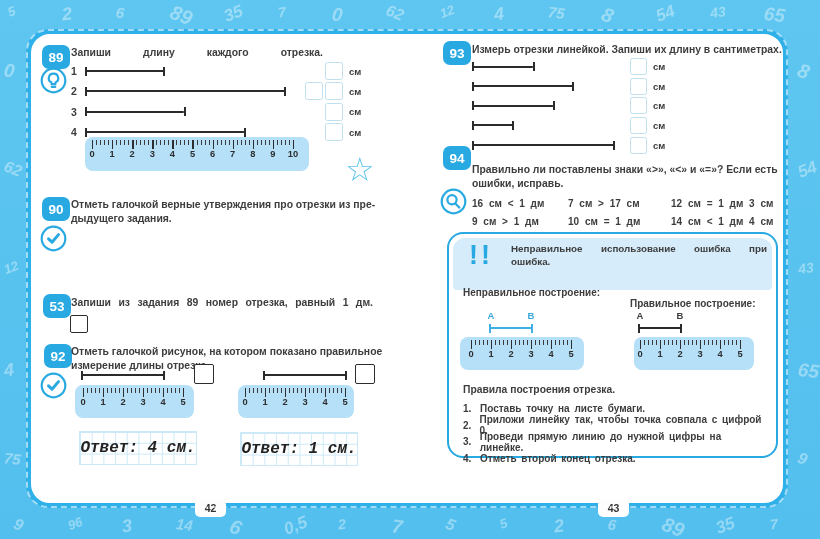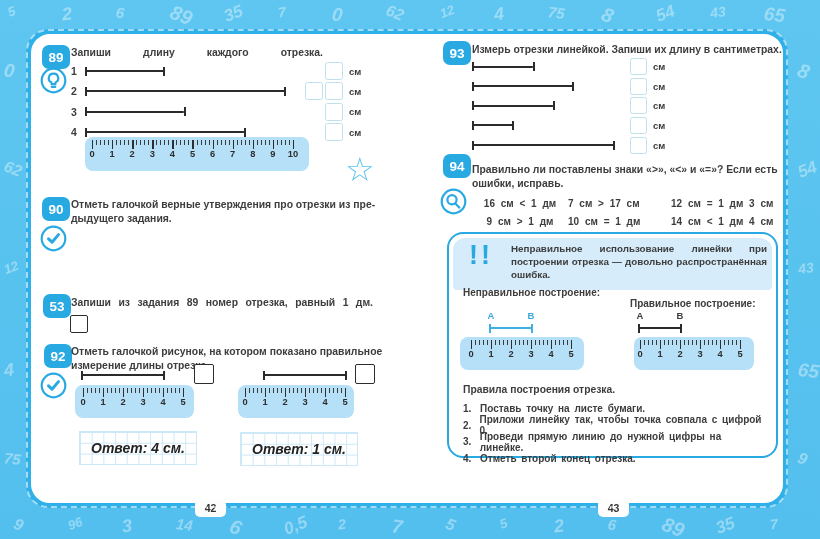--- a/index.html
+++ b/index.html
@@ -48,28 +48,28 @@
     font-weight:700;font-size:9.3px;color:#2e2e2e;}
 
   
   .cb{width:16px;height:16px;border:1.6px solid #2c2c2c;border-radius:2px;background:#fff;flex:0 0 auto;}
   .cbbig{position:absolute;width:18px;height:18px;border:1.7px solid #2c2c2c;border-radius:2px;background:#fff;}
   .opt{display:flex;align-items:center;height:22.7px;}
   .optlab{margin-left:9px;font-weight:600;font-size:10.3px;word-spacing:2.5px;}
 
   
   .cmprow{display:flex;height:18px;align-items:center;font-weight:600;font-size:10px;word-spacing:3px;}
-  .cmprow span:nth-child(1){width:96px;text-align:center;}
+  .cmprow span:nth-child(1){width:96px;}
   .cmprow span:nth-child(2){width:103px;}
 
   
   .ansgrid{position:absolute;width:116px;height:32px;border:1px solid #cde9f7;
     background-image:linear-gradient(#cde9f7 1px,transparent 1px),linear-gradient(90deg,#cde9f7 1px,transparent 1px);
     background-size:11.7px 10.8px;display:flex;align-items:center;justify-content:center;}
-  .hand{font-family:Liberation Sans, sans-serif;font-style:italic;font-weight:600;font-size:14px;color:#222;white-space:nowrap;}
+  .hand{font-family:Liberation Mono, monospace;font-style:italic;font-weight:600;font-size:16px;color:#222;white-space:nowrap;}
 
   
   .infobox{position:absolute;left:416px;top:198px;width:327px;height:222px;border:2.2px solid #29a9e1;border-radius:16px;background:#fff;}
   .infohead{position:absolute;left:4px;top:4px;right:4px;height:52px;background:#d7ecfa;border-radius:12px 12px 4px 4px;}
   .bang{position:absolute;left:20px;top:6px;font-weight:900;font-size:27px;color:#29a9e1;letter-spacing:3px;}
   .note{position:absolute;left:62px;top:8px;width:256px;font-weight:700;font-size:9.8px;line-height:13px;color:#3d3d3d;}
   .collab{position:absolute;font-weight:700;font-size:10px;white-space:nowrap;}
   .fig{position:absolute;width:130px;height:64px;}
   .flabel{position:absolute;top:0;width:10px;text-align:center;font-weight:700;font-size:9.5px;}
   .fig .seg{position:absolute;top:14px;}
@@ -290,21 +290,21 @@
         </div>
         <div class="mrow">
           <div class="seg" style="width: 143.42px;"></div>
           <div class="boxgrp">
             <div class="abox"></div>
           </div>
           <span class="unitlab">см</span>
         </div>
       </div>
 
-    <div class="badge" style="left:412px;top:120px;text-align:right;">94</div>
+    <div class="badge" style="left:412px;top:112px;text-align:right;">94</div>
     <div class="abs title mlines" style="left:441px;top:129px;width:305px;">
         <div>Правильно ли поставлены знаки «&gt;», «&lt;» и «=»? Если есть</div>
         <div>ошибки,  исправь.</div>
       </div>
     <div class="icircle" style="left:409px;top:154px;">
       <svg width="27" height="27">
           <circle class="st" cx="13.5" cy="13.5" r="11.8"></circle>
           <circle class="st" cx="12" cy="11.8" r="4.6"></circle>
           <path class="st" d="M15.3 15.4l4 4.2"></path>
         </svg>
@@ -319,22 +319,21 @@
           <span>9 см &gt; 1 дм</span>
           <span>10 см = 1 дм</span>
           <span>14 см &lt; 1 дм 4 см</span>
         </div>
       </div>
 
     <div class="infobox">
       <div class="infohead"></div>
       <div class="bang">!!</div>
       <div class="note mlines">
-          <div>Неправильное использование линейки при</div>
-          <div>построении отрезка — довольно распространённая</div>
+          <div>Неправильное использование ошибка при</div>
           <div>ошибка.</div>
         </div>
 
       <div class="collab" style="left:14px;top:53px;">Неправильное  построение:</div>
       <div class="collab" style="left:181px;top:64px;">Правильное  построение:</div>
 
       <div class="fig" style="left:11px;top:76px;">
         <span class="flabel" style="color: rgb(58, 168, 220); left: 26px;">A</span>
         <span class="flabel" style="color: rgb(58, 168, 220); left: 66px;">B</span>
         <div class="seg blue" style="position: absolute; left: 29px; width: 44px;"></div>

